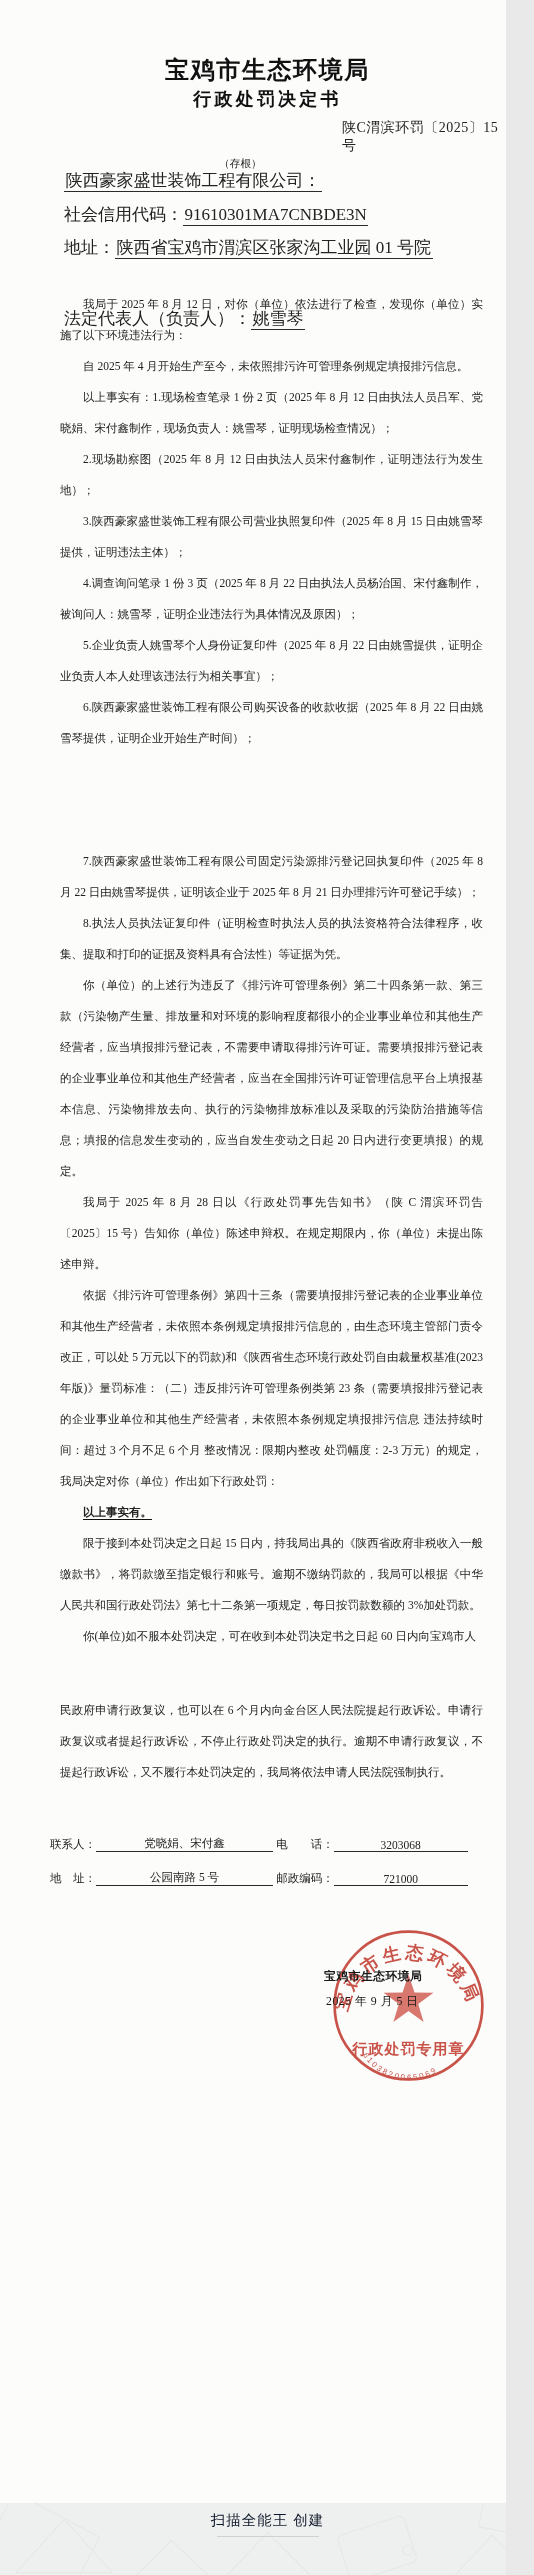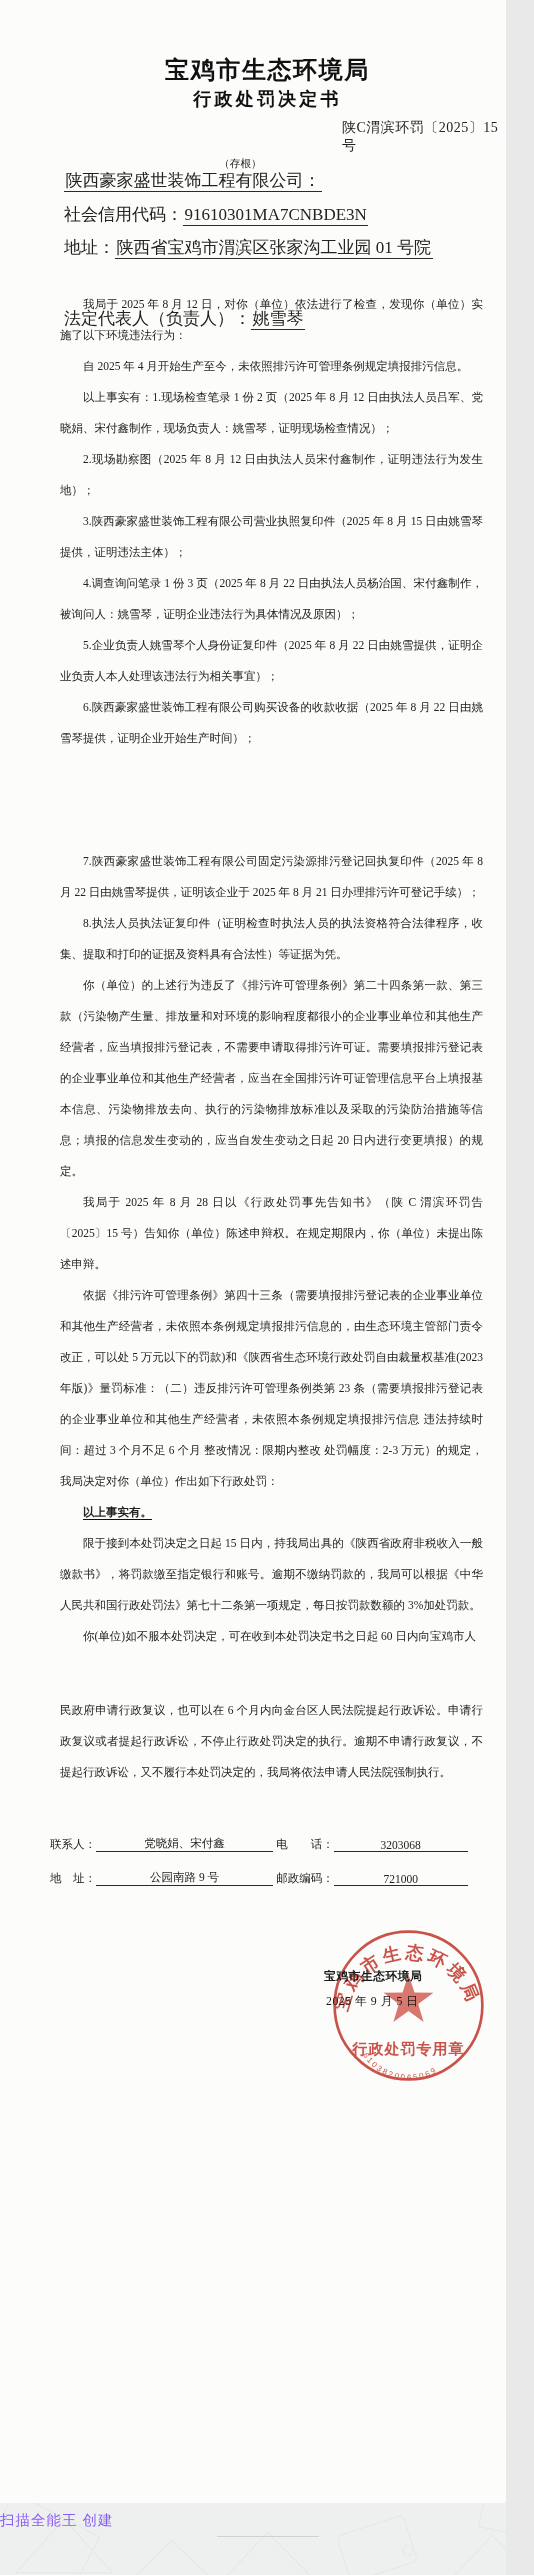--- a/index.html
+++ b/index.html
@@ -29,22 +29,22 @@
   .fill.w2{width:134px;}
   .lbl2{margin-left:3.2px;}
   
   .stamp-svg{left:327px;top:1921px;}
   .stamp-black{font-size:11.8px;color:#1a1a1a;white-space:nowrap;}
   .sb1{left:324px;top:1969px;font-weight:600;letter-spacing:0.5px;}
   .sb2{left:326px;top:1994px;letter-spacing:0.5px;}
   
   .footer{left:0;top:2503px;width:535px;height:73px;background:#edf0ee;
           font-family:"Liberation Sans","DejaVu Sans",sans-serif;}
-  .footer .wm{position:absolute;left:0;top:7.5px;width:100%;text-align:left;
-              font-size:14.4px;font-weight:500;color:#8b5cf6;letter-spacing:1.1px;}
+  .footer .wm{position:absolute;left:0;top:7.5px;width:100%;text-align:center;
+              font-size:14.4px;font-weight:500;color:#0f172a;letter-spacing:1.1px;}
   .footer .wline{position:absolute;left:217px;top:33px;width:102px;border-top:0.5px solid #ccd3d0;}
   .doodles{position:absolute;left:0;top:0;}
 </style>
 </head>
 <body>
 
 <div id="canvas">
 
   <div class="abs title">
     <div class="t1">宝鸡市生态环境局</div>
@@ -94,21 +94,21 @@
   </div>
 
   <div class="abs contact-row" style="top:1836px;">
     <span>联系人：</span>
     <span class="fill w1">党晓娟、宋付鑫</span>
     <span class="lbl2">电　　话：</span>
     <span class="fill w2">3203068</span>
   </div>
   <div class="abs contact-row" style="top:1870px;">
     <span>地　址：</span>
-    <span class="fill w1">公园南路 9 号</span>
+    <span class="fill w1">公园南路 5 号</span>
     <span class="lbl2">邮政编码：</span>
     <span class="fill w2">721000</span>
   </div>
 
   <svg class="abs stamp-svg" width="163" height="167" viewBox="0 0 304 312" opacity="0.85">
     <defs>
       <path id="arcTop" d="M 37 185 A 115 115 0 0 1 267 185" fill="none"></path>
       <path id="arcBottom" d="M 60 238 A 101 101 0 0 0 244 238" fill="none"></path>
     </defs>
     <circle cx="152" cy="158" r="138" fill="none" stroke="#c0362b" stroke-width="5"></circle>

